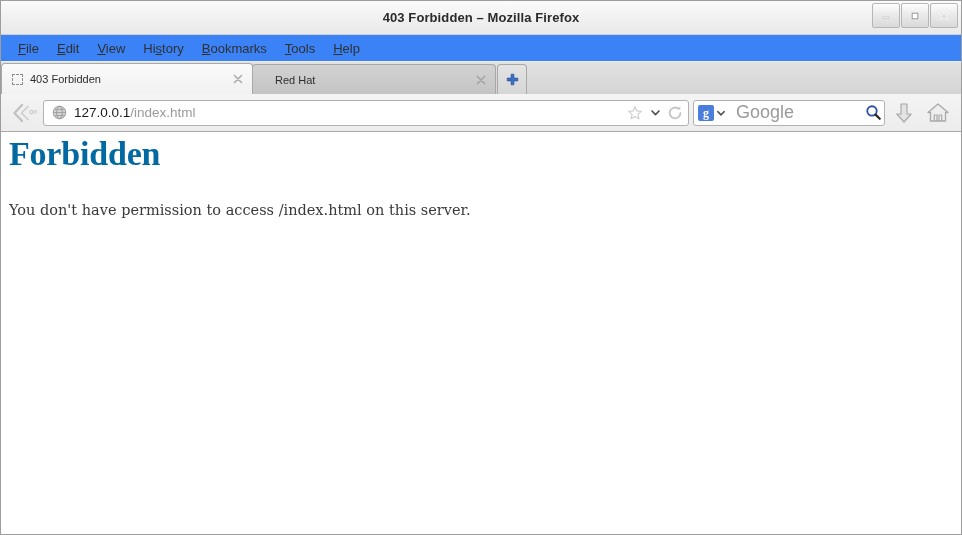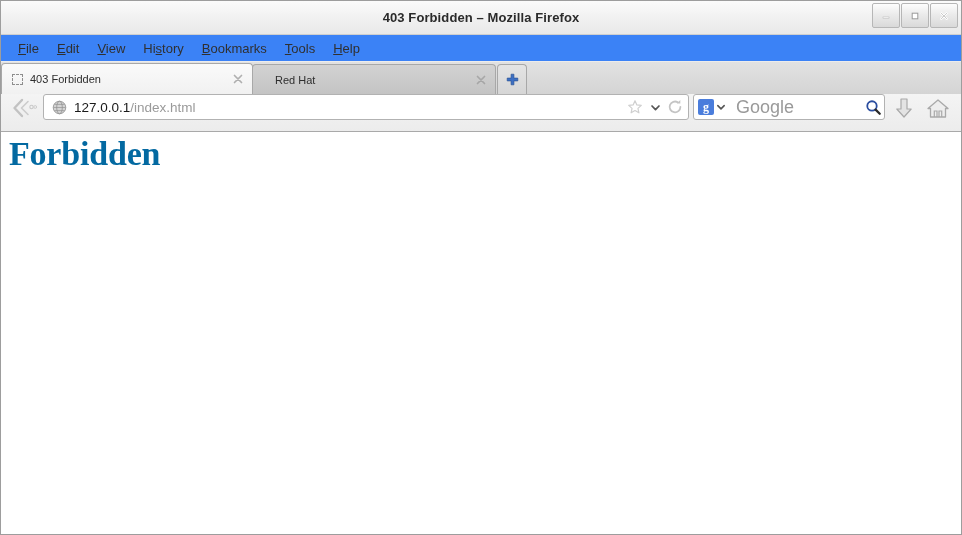--- a/index.html
+++ b/index.html
@@ -168,20 +168,21 @@
     justify-content: center;
     margin-left: 2px;
   }
 
   
   .navbar {
     height: 38px;
     flex: 0 0 38px;
     background: linear-gradient(to bottom, #f4f4f4 0%, #ececec 100%);
     display: flex;
+    align-items: center;
     padding: 0 6px;
     box-sizing: border-box;
     border-bottom: 1px solid #a9a9a9;
   }
   .navbtn {
     width: 34px;
     height: 28px;
     display: flex;
     align-items: center;
     justify-content: center;
@@ -426,15 +427,16 @@
     <div class="navbtn">
       <svg width="24" height="23" viewBox="0 0 24 23">
         <path d="M12 3 L22 11.5 L19.5 11.5 L19.5 20 L4.5 20 L4.5 11.5 L2 11.5 Z" fill="#eeeeee" stroke="#a9a9a9" stroke-width="1.3" stroke-linejoin="round"></path>
         <path d="M8.3 20 L8.3 14 L11 14 L11 20 M13 20 L13 14 L15.7 14 L15.7 20" fill="none" stroke="#a9a9a9" stroke-width="1.2"></path>
       </svg>
     </div>
   </div>
 
   <div class="content">
     <h1 class="page-h1">Forbidden</h1>
+    <p class="page-p">You don't have permission to access /index.html on this server.</p>
   </div>
 
 </div>
 
 </body></html>

